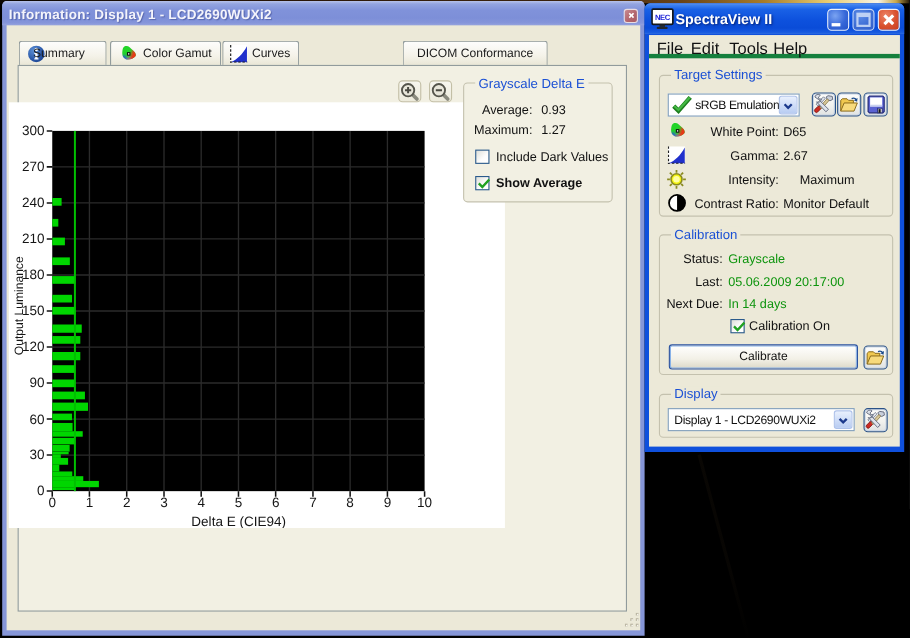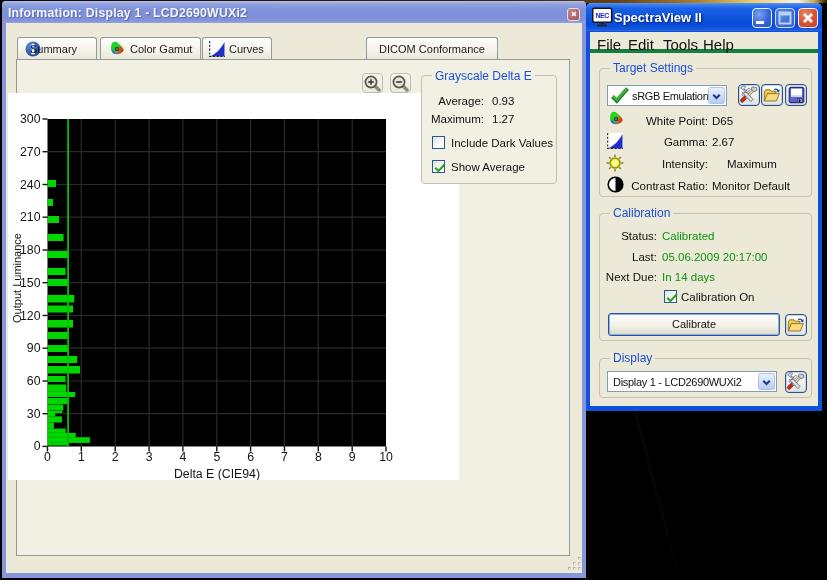--- a/index.html
+++ b/index.html
@@ -287,21 +287,21 @@
     <div class="grpTitle">Grayscale Delta E</div>
     <div class="lblR" style="right:72px; top:18.5px;">Average:</div>
     <div class="lbl11" style="left:70px; top:18.5px;">0.93</div>
     <div class="lblR" style="right:72px; top:36.5px;">Maximum:</div>
     <div class="lbl11" style="left:70px; top:36.5px;">1.27</div>
     <div class="cb" style="left:10px; top:60px;"></div>
     <div class="lbl11" style="left:29px; top:61px;">Include Dark Values</div>
     <div class="cb" style="left:10px; top:84px;"><svg width="14" height="13" viewBox="0 0 14 13">
 <path d="M1.5,6.5 L3,5 L5.5,7.5 L11,1.5 L12.5,3 L5.5,10.5 Z" fill="#21a121"></path>
 </svg></div>
-    <div class="lbl11" style="left:29px; top:85px;">Show Average</div>
+    <div class="lbl11" style="left:29px; top:85px;font-weight:bold;">Show Average</div>
   </div>
 
   <div id="winR" class="abs">
     <div class="tbar"></div>
     <div style="position:absolute;left:6px;top:4px;"><svg width="22" height="22" viewBox="0 0 22 22">
 <rect x="0.7" y="1.2" width="19" height="14" rx="1.2" fill="#ffffff" stroke="#14181c" stroke-width="1.6"></rect>
 <text x="10.2" y="10.8" font-size="7" font-weight="bold" fill="#2026d8" text-anchor="middle" font-family="Liberation Sans" letter-spacing="-0.5">NEC</text>
 <rect x="7.5" y="15.2" width="5" height="2.2" fill="#22262c"></rect>
 <rect x="5" y="17.4" width="10" height="2" rx="1" fill="#22262c"></rect>
 </svg></div>
@@ -406,21 +406,21 @@
         <div class="lblR" style="left:0; width:108px; top:67px;">Gamma:</div>
         <div class="lbl11" style="left:112px; top:67px;">2.67</div>
         <div class="lblR" style="left:0; width:108px; top:89px;">Intensity:</div>
         <div class="lbl11" style="left:112px; top:89px;margin-left:15px;">Maximum</div>
         <div class="lblR" style="left:0; width:108px; top:111px;">Contrast Ratio:</div>
         <div class="lbl11" style="left:112px; top:111px;">Monitor Default</div>
       </div>
       <div class="grp" id="grpCal">
         <div class="grpTitle">Calibration</div>
         <div class="lblR" style="left:0; width:57px; top:16px;">Status:</div>
-        <div class="lbl11 greenTxt" style="left:62px; top:16px;">Calibrated</div>
+        <div class="lbl11 greenTxt" style="left:62px; top:16px;">Grayscale</div>
         <div class="lblR" style="left:0; width:57px; top:37px;">Last:</div>
         <div class="lbl11 greenTxt" style="left:62px; top:37px;">05.06.2009 20:17:00</div>
         <div class="lblR" style="left:0; width:57px; top:57px;">Next Due:</div>
         <div class="lbl11 greenTxt" style="left:62px; top:57px;">In 14 days</div>
         <div class="cb" style="left:64px; top:76px;"><svg width="14" height="13" viewBox="0 0 14 13">
 <path d="M1.5,6.5 L3,5 L5.5,7.5 L11,1.5 L12.5,3 L5.5,10.5 Z" fill="#21a121"></path>
 </svg></div>
         <div class="lbl11" style="left:81px; top:77px;">Calibration On</div>
         <div id="calibrateBtn">Calibrate</div>
         <div class="iconbtn" id="btnFolder2" style="left:185px; top:100px;"><svg width="20" height="20" viewBox="0 0 20 20">

